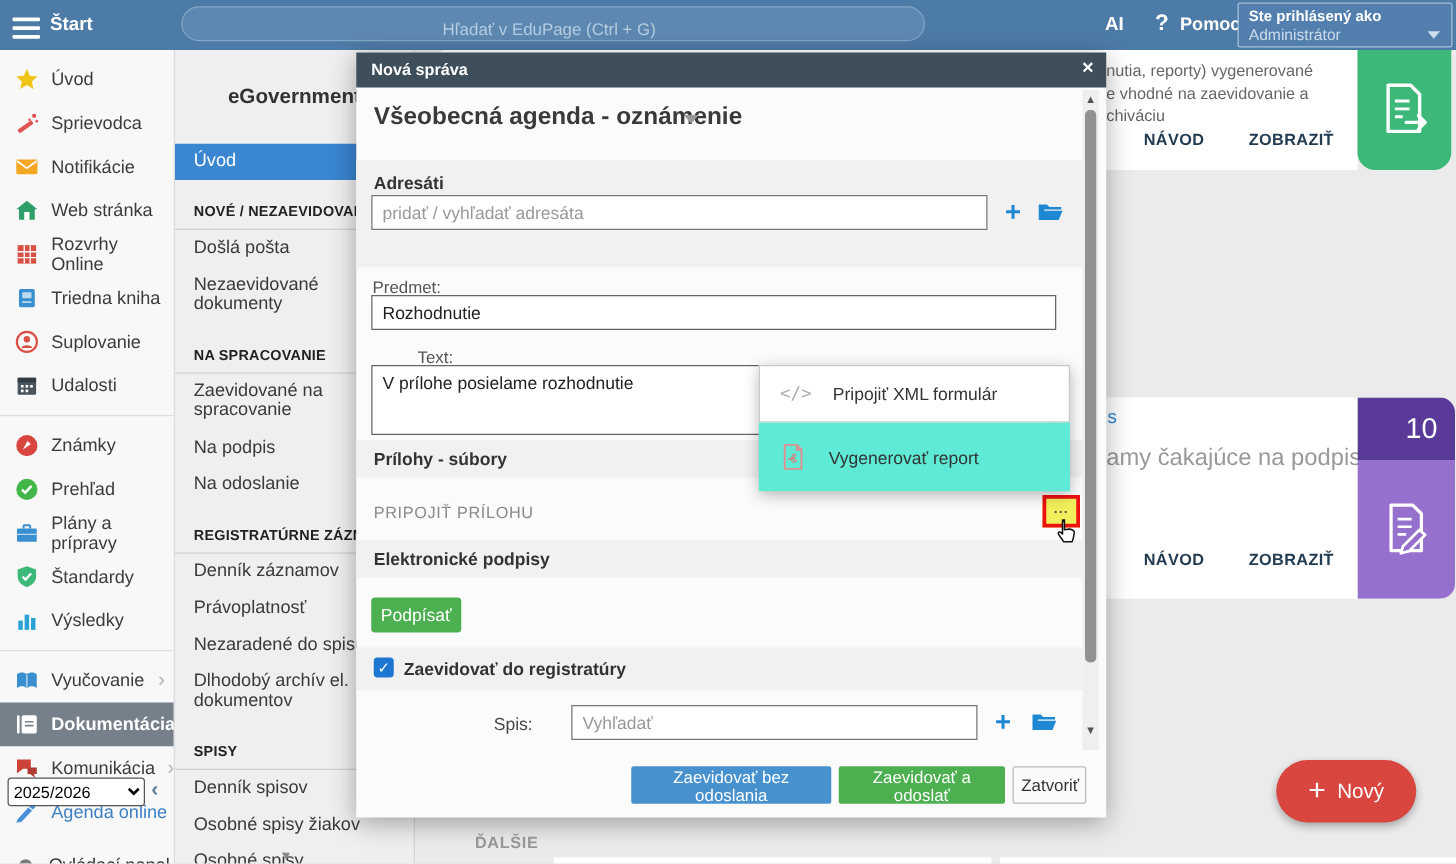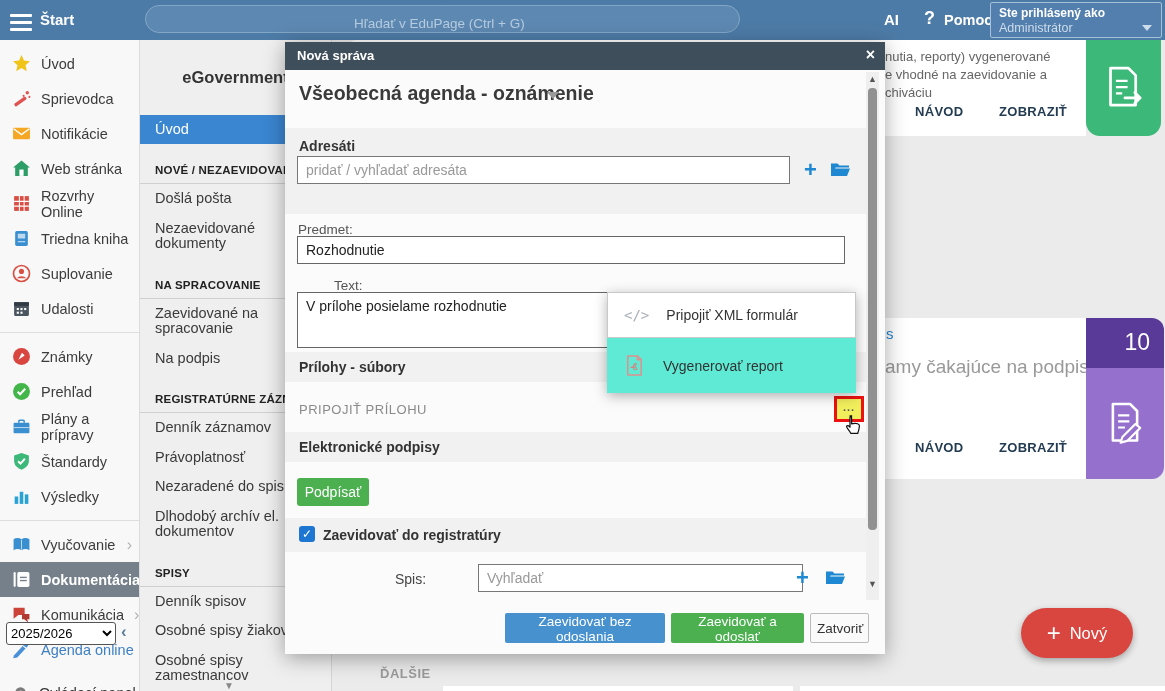--- a/index.html
+++ b/index.html
@@ -293,20 +293,21 @@
     <div class="eg-title">eGovernment</div>
     <div class="eg-active">Úvod</div>
 
     <div class="eg-sec">NOVÉ / NEZAEVIDOVANÉ</div>
     <div class="eg-item">Došlá pošta</div>
     <div class="eg-item">Nezaevidované dokumenty</div>
 
     <div class="eg-sec">NA SPRACOVANIE</div>
     <div class="eg-item">Zaevidované na spracovanie</div>
     <div class="eg-item">Na podpis</div>
+    <div class="eg-item">Na odoslanie</div>
 
     <div class="eg-sec">REGISTRATÚRNE ZÁZNAMY</div>
     <div class="eg-item">Denník záznamov</div>
     <div class="eg-item">Právoplatnosť</div>
     <div class="eg-item">Nezaradené do spisu</div>
     <div class="eg-item" style="width:130px;">Dlhodobý archív el. dokumentov</div>
 
     <div class="eg-sec">SPISY</div>
     <div class="eg-item">Denník spisov</div>
     <div class="eg-item">Osobné spisy žiakov</div>
@@ -386,21 +387,21 @@
     <div class="band" style="top:390px;height:30px;"></div>
     <div class="m-lblB" style="left:14px;top:397px;">Elektronické podpisy</div>
 
     <button class="greenbtn">Podpísať</button>
 
     <div class="band" style="top:476px;height:34px;"></div>
     <div class="chk">✓</div>
     <div class="m-lblB" style="left:38px;top:485px;">Zaevidovať do registratúry</div>
 
     <div class="m-lbl" style="left:110px;top:529px;color:#444;font-size:14px;">Spis:</div>
-    <input class="m-inp" style="left: 172px; top: 522px; width: 325px; margin-left: 21px;" placeholder="Vyhľadať">
+    <input class="m-inp" style="left: 172px; top: 522px; width: 325px;" placeholder="Vyhľadať">
     <div class="plus" style="left:511px;top:526px;">+</div>
     <svg class="folder" style="left:540px;top:527px;" width="21" height="18" viewBox="0 0 21 18">
       <path d="M1 2.5h6.5l2 2H19v2H5.5L3 15H1z" fill="#1e88d2"></path>
         <path d="M4.5 7.5H20L17 15H2z" fill="#1e88d2"></path>
     </svg>
 
     <button class="f-btn" style="left:220px;width:160px;background:#4791ce;">Zaevidovať bez odoslania</button>
     <button class="f-btn" style="left:386px;width:133px;background:#4caf50;">Zaevidovať a odoslať</button>
     <button class="f-btn" style="left:525px;width:59px;background:#fafafa;border:1px solid #bbb;color:#333;">Zatvoriť</button>
 

